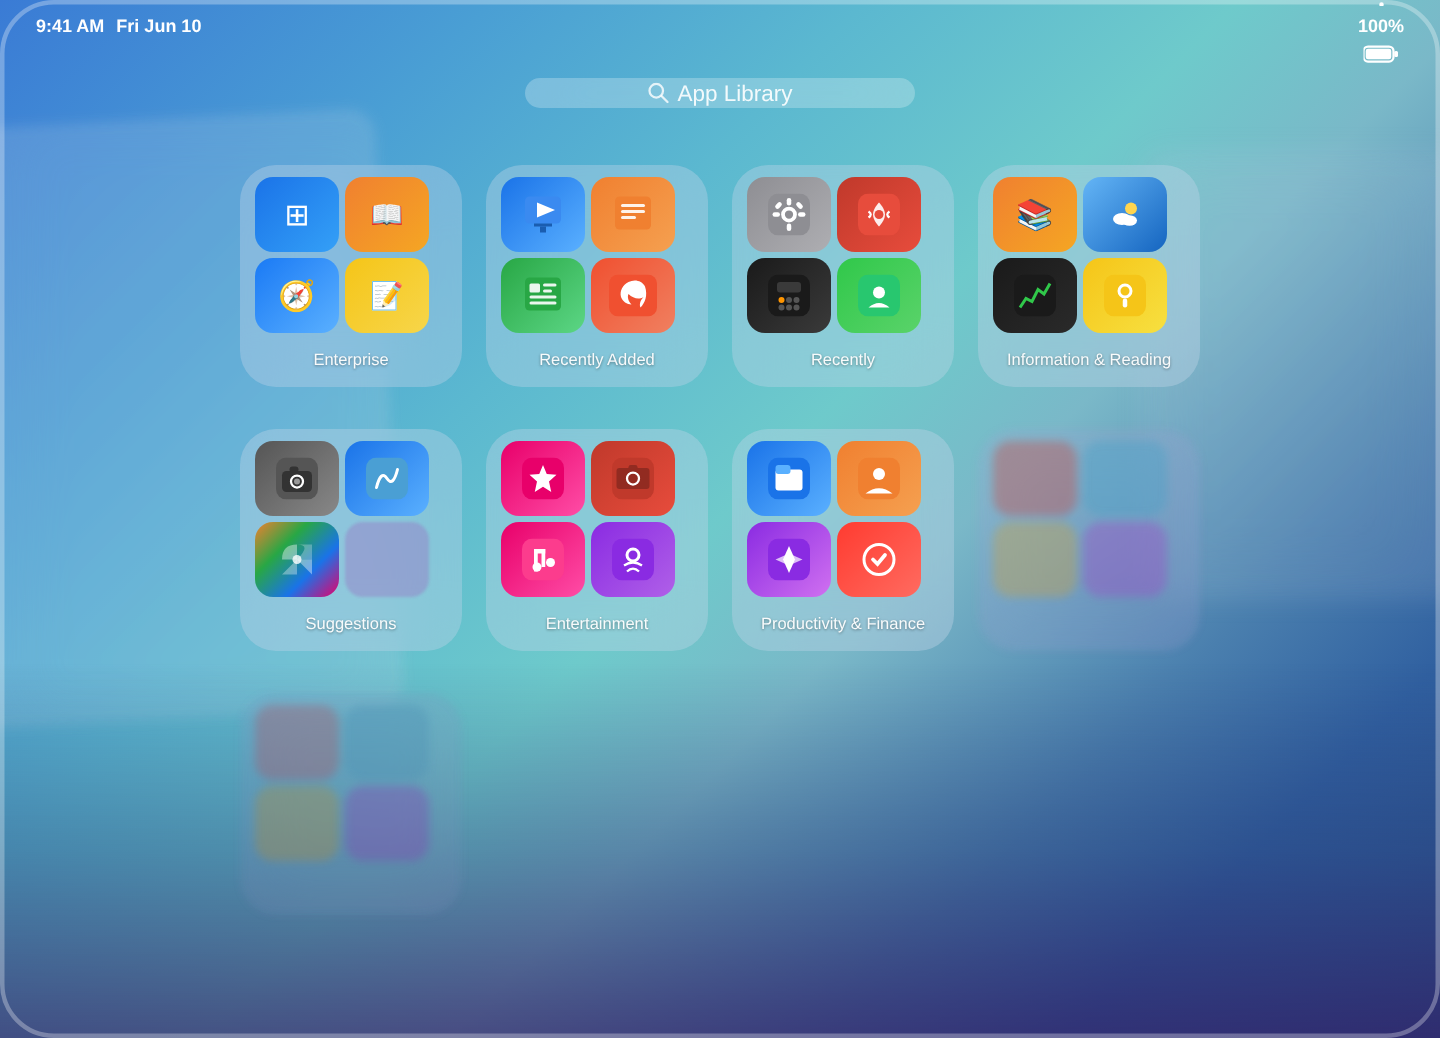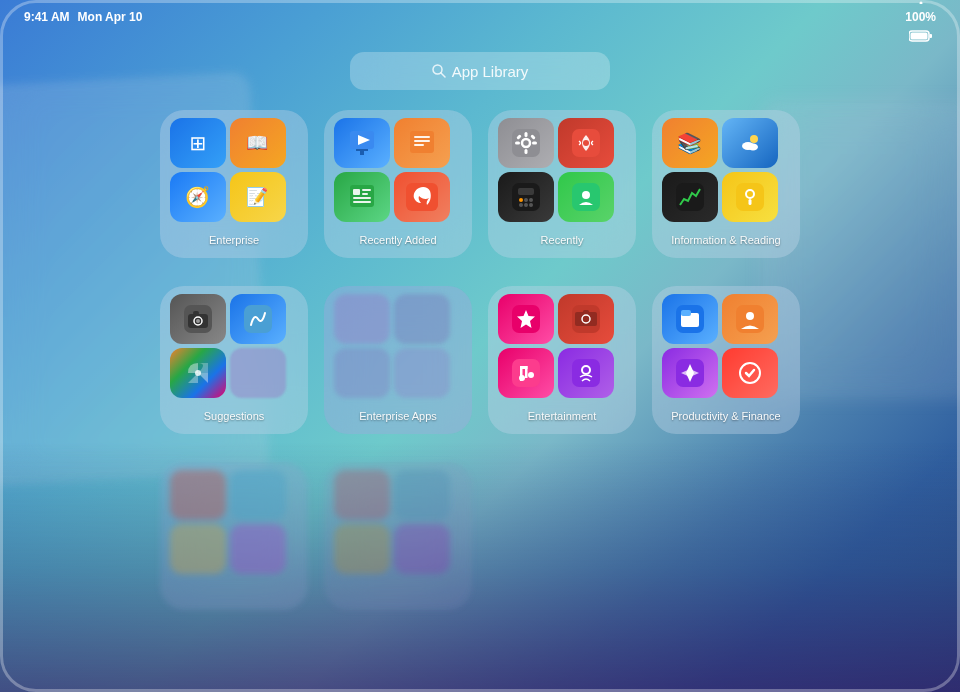--- a/index.html
+++ b/index.html
@@ -74,21 +74,21 @@
     .status-left { display: flex; align-items: center; gap: 4px; }
     .status-right { display: flex; align-items: center; gap: 6px; flex-direction: column; }
 
     
     #search-bar {
       position: absolute;
       top: 52px;
       left: 50%;
       transform: translateX(-50%);
       width: 260px;
-      height: 38px;
+      height: 20px;
       background: rgba(255,255,255,0.25);
       backdrop-filter: blur(20px);
       border-radius: 14px;
       display: flex;
       align-items: center;
       justify-content: center;
       gap: 6px;
       color: rgba(255,255,255,0.9);
       font-size: 15px;
       font-weight: 400;
@@ -194,21 +194,21 @@
 <div id="bg"></div>
 
 <div class="blur-panel blur-left"></div>
 <div class="blur-panel blur-right"></div>
 
 <div style="position:absolute;bottom:0;left:0;right:0;height:250px;background:linear-gradient(to top, rgba(50,30,100,0.7) 0%, rgba(40,60,120,0.4) 50%, transparent 100%);z-index:2;"></div>
 
 <div id="status-bar">
   <div class="status-left">
     <span>9:41 AM</span>
-    <span style="margin-left:4px;">Mon Apr 10</span>
+    <span style="margin-left:4px;">Fri Jun 10</span>
   </div>
   <div class="status-right">
 
     <svg width="16" height="12" viewBox="0 0 16 12" fill="white">
       <path d="M8 9.5a1.5 1.5 0 1 1 0 3 1.5 1.5 0 0 1 0-3z"></path>
       <path d="M3.5 6.5C4.9 5.1 6.4 4.3 8 4.3s3.1.8 4.5 2.2l1.4-1.4C12.1 3.3 10.2 2.3 8 2.3S3.9 3.3 2.1 5.1l1.4 1.4z"></path>
       <path d="M0.5 3.5C2.5 1.5 5.1 0.3 8 0.3s5.5 1.2 7.5 3.2l1.4-1.4C14.6 0.2 11.5-1 8-1S1.4.2-.9 2.1L.5 3.5z" opacity="0.7"></path>
     </svg>
     <span>100%</span>
 
@@ -385,29 +385,20 @@
           <path d="M11 11 L21 11 L21 21 L11 11Z" fill="#fff6"></path>
           <path d="M11 11 L11 21 L1 21 L11 11Z" fill="#fff5"></path>
           <circle cx="11" cy="11" r="3" fill="white" opacity="0.8"></circle>
         </svg>
       </div>
       <div class="app-icon" style="background:rgba(150,130,200,0.5);filter:blur(1px);"></div>
     </div>
     <div class="folder-label">Suggestions</div>
   </div>
 
-  <div class="app-folder" style="background:rgba(180,160,230,0.3);">
-    <div class="folder-icons">
-      <div class="app-icon" style="background:rgba(150,120,200,0.4);filter:blur(2px);"></div>
-      <div class="app-icon" style="background:rgba(120,100,180,0.3);filter:blur(2px);"></div>
-      <div class="app-icon" style="background:rgba(130,110,190,0.3);filter:blur(2px);"></div>
-      <div class="app-icon" style="background:rgba(140,120,200,0.3);filter:blur(2px);"></div>
-    </div>
-    <div class="folder-label">Enterprise Apps</div>
-  </div>
 
 
   <div class="app-folder">
     <div class="folder-icons">
       <div class="app-icon icon-tvstar">
         <svg width="28" height="28" viewBox="0 0 28 28" fill="none">
           <rect width="28" height="28" rx="7" fill="#e8006a"></rect>
           <polygon points="14,5 16.5,11 23,11.5 18,16 19.5,23 14,19.5 8.5,23 10,16 5,11.5 11.5,11" fill="white"></polygon>
         </svg>
       </div>

